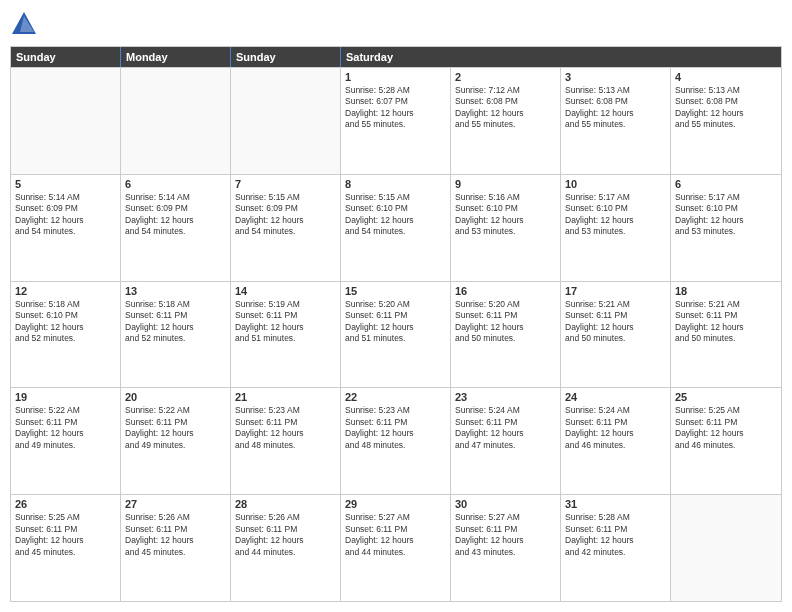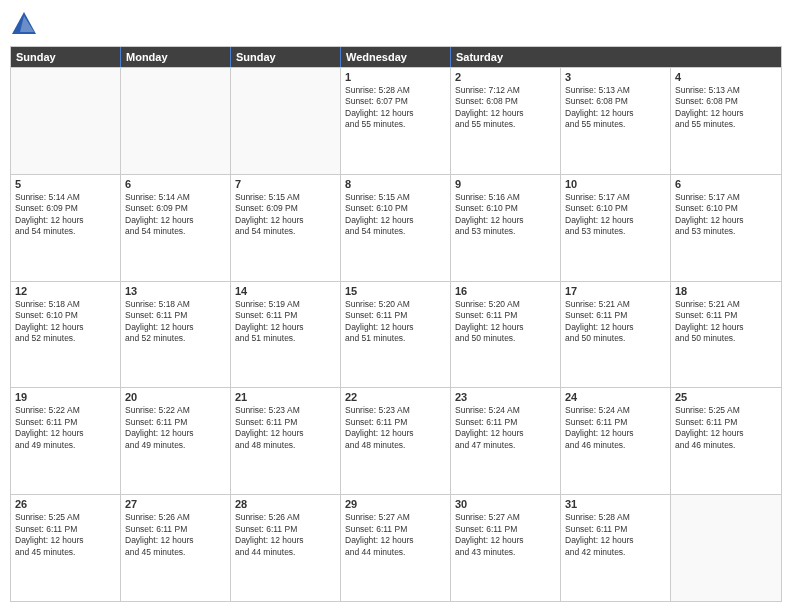--- a/index.html
+++ b/index.html
@@ -123,21 +123,20 @@
       <div class="month-title"></div>
       <div class="subtitle"></div>
     </div>
   </div>
 
   <div class="calendar">
     <div class="cal-header">
     <div class="cal-header-cell">Sunday</div>
         <div class="cal-header-cell">Monday</div>
         <div class="cal-header-cell">Sunday</div>
-        <div class="cal-header-cell">Wednesday</div>
         <div class="cal-header-cell">Saturday</div>
       </div>
     <div class="cal-body">
     <div class="cal-row">
           <div class="cal-cell empty"></div>
           <div class="cal-cell empty"></div>
           <div class="cal-cell empty"></div>
           <div class="cal-cell">
             <div class="day-num">1</div>
             <div class="cell-line">Sunrise: 5:28 AM</div>

